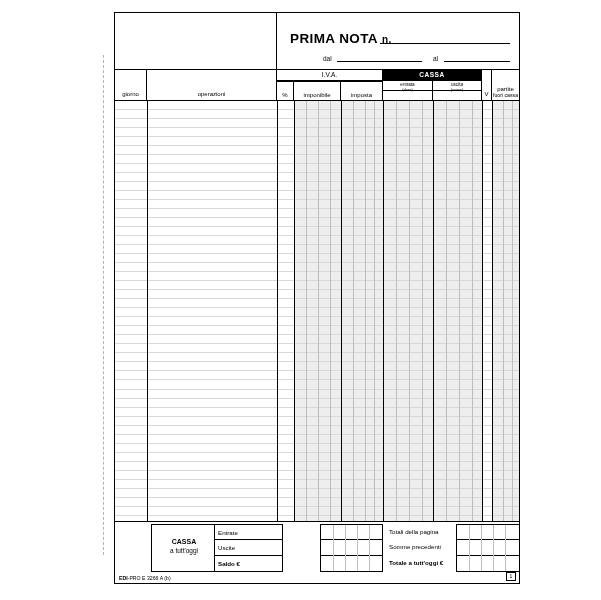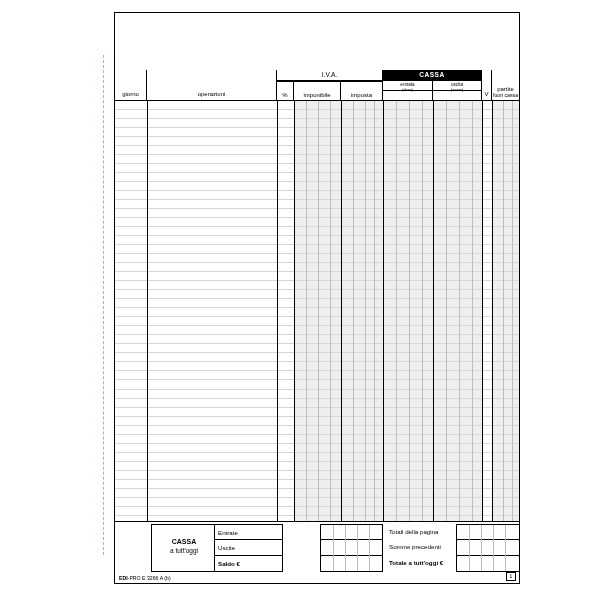--- a/index.html
+++ b/index.html
@@ -292,20 +292,29 @@
 </style>
 </head>
 <body>
 
 <div class="page">
 
   <div class="perforation"></div>
 
   <div class="form">
 
+    <div class="header">
+      <div class="header-left"></div>
+      <div class="title"><span>PRIMA NOTA</span><span class="title-n">n.</span></div>
+      <div class="title-rule"></div>
+      <div class="dal-lbl">dal</div>
+      <div class="dal-rule"></div>
+      <div class="al-lbl">al</div>
+      <div class="al-rule"></div>
+    </div>
 
     <div class="colhead">
 
       <div class="ch" style="left:0; width:32px;">
         <span class="lbl">giorno</span>
       </div>
 
       <div class="ch" style="left:32px; width:130px;">
         <span class="lbl">operazioni</span>
       </div>

